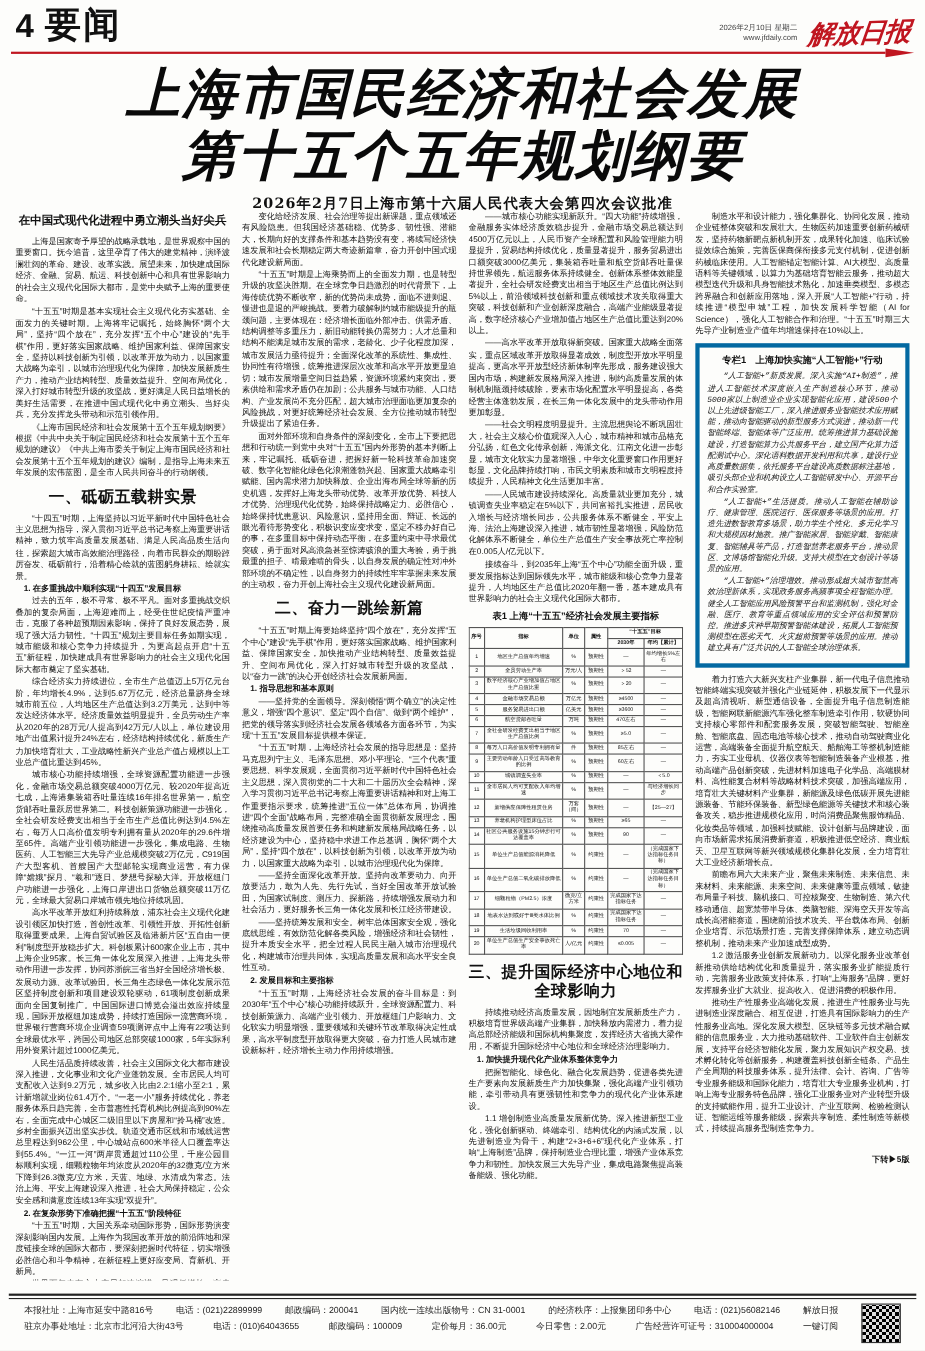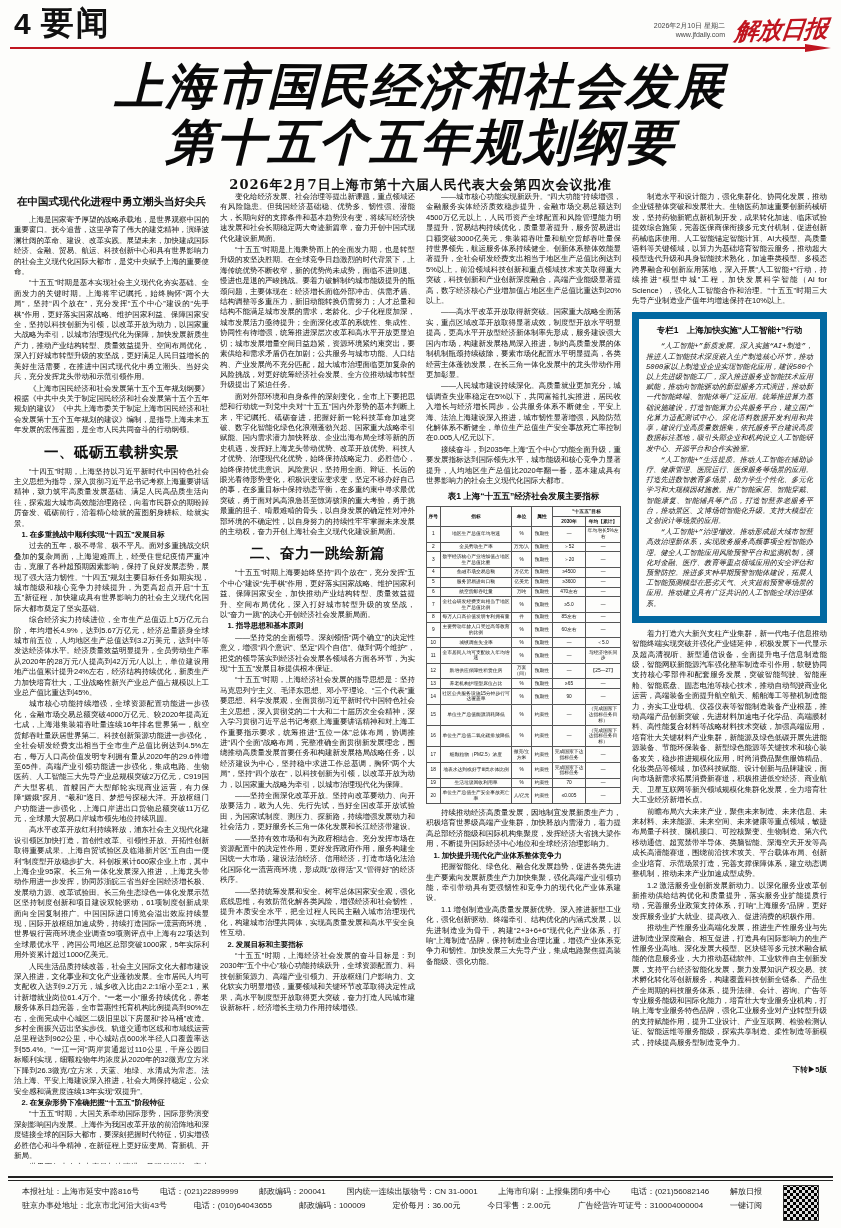--- a/index.html
+++ b/index.html
@@ -29,21 +29,21 @@
   .b-intro{font-weight:bold;text-align:center;text-indent:0;font-size:10.5px;line-height:13px;margin:3px 0 7px;}
   .b-section{font-weight:bold;text-align:center;text-indent:0;font-size:14.5px;line-height:17px;margin:8px 0 6px;letter-spacing:.5px;}
   
   .tablewrap{margin:5px 0 4px;}
   .tabletitle{font-size:8.5px;font-weight:bold;text-align:center;margin:3px 0 3px;}
   table.kpi{width:100%;border-collapse:collapse;table-layout:fixed;}
   table.kpi th,table.kpi td{border:0.5px solid #555;font-size:4.8px;line-height:5.8px;padding:1.5px 1px;text-align:center;font-weight:normal;vertical-align:middle;word-break:break-all;}
   table.kpi thead th{font-weight:bold;}
   col.c-no{width:7%;}col.c-ind{width:37%;}col.c-unit{width:10%;}col.c-attr{width:11%;}col.c-t1{width:17%;}col.c-t2{width:18%;}
   
-  .sidebox{border:7px solid #0369a1;padding:6px 7px;margin:6px 0 6px;background:#fdfdfb;}
+  .sidebox{border:4px solid #0369a1;padding:6px 7px;margin:6px 0 6px;background:#fdfdfb;}
   .boxtitle{font-size:8.5px;font-weight:bold;text-align:center;margin-bottom:4px;}
   .boxp{font-family:Liberation Mono, monospace;font-style:italic;font-size:7.2px;line-height:10.2px;text-indent:2em;margin:0 0 1px;text-align:justify;}
   .continue{font-size:7.5px;font-weight:bold;text-align:right;margin-top:17px;}
   
   .pagefoot{position:absolute;left:0;right:0;bottom:0;height:52px;}
   .footrule{border-top:2.5px solid #222;border-bottom:0.5px solid #222;height:1.5px;margin:0 8px;}
   .foot-flex{display:flex;align-items:flex-start;gap:21px;margin:4px 22px 0 22px;}
   .footlines{flex:1;}
   .fl{display:flex;justify-content:space-between;font-size:8px;line-height:14px;color:#222;}
   .fseg{white-space:nowrap;}
@@ -107,32 +107,32 @@
 
       <div class="blk b-p">变化给经济发展、社会治理等提出新课题，重点领域还有风险隐患。但我国经济基础稳、优势多、韧性强、潜能大，长期向好的支撑条件和基本趋势没有变，将续写经济快速发展和社会长期稳定两大奇迹新篇章，奋力开创中国式现代化建设新局面。</div>
           <div class="blk b-p">“十五五”时期是上海乘势而上的全面发力期，也是转型升级的攻坚决胜期。在全球竞争日趋激烈的时代背景下，上海传统优势不断收窄，新的优势尚未成势，面临不进则退、慢进也是退的严峻挑战。要着力破解制约城市能级提升的瓶颈问题，主要体现在：经济增长面临外部冲击、供需矛盾、结构调整等多重压力，新旧动能转换仍需努力；人才总量和结构不能满足城市发展的需求，老龄化、少子化程度加深，城市发展活力亟待提升；全面深化改革的系统性、集成性、协同性有待增强，统筹推进深层次改革和高水平开放更显迫切；城市发展增量空间日益趋紧，资源环境紧约束突出，要素供给和需求矛盾仍在加剧；公共服务与城市功能、人口结构、产业发展尚不充分匹配，超大城市治理面临更加复杂的风险挑战，对更好统筹经济社会发展、全方位推动城市转型升级提出了紧迫任务。</div>
           <div class="blk b-p">面对外部环境和自身条件的深刻变化，全市上下要把思想和行动统一到党中央对“十五五”国内外形势的基本判断上来，牢记嘱托、砥砺奋进，把握好新一轮科技革命加速突破、数字化智能化绿色化浪潮蓬勃兴起、国家重大战略牵引赋能、国内需求潜力加快释放、企业出海布局全球等新的历史机遇，发挥好上海龙头带动优势、改革开放优势、科技人才优势、治理现代化优势，始终保持战略定力、必胜信心，始终保持忧患意识、风险意识，坚持用全面、辩证、长远的眼光看待形势变化，积极识变应变求变，坚定不移办好自己的事，在多重目标中保持动态平衡，在多重约束中寻求最优突破，勇于面对风高浪急甚至惊涛骇浪的重大考验，勇于挑最重的担子、啃最难啃的骨头，以自身发展的确定性对冲外部环境的不确定性，以自身努力的持续性牢牢掌握未来发展的主动权，奋力开创上海社会主义现代化建设新局面。</div>
           <div class="blk b-section">二、奋力一跳绘新篇</div>
           <div class="blk b-p">“十五五”时期上海要始终坚持“四个放在”，充分发挥“五个中心”建设“先手棋”作用，更好落实国家战略、维护国家利益、保障国家安全，加快推动产业结构转型、质量效益提升、空间布局优化，深入打好城市转型升级的攻坚战，以“奋力一跳”的决心开创经济社会发展新局面。</div>
           <div class="blk b-bold">1. 指导思想和基本原则</div>
           <div class="blk b-dash">——坚持党的全面领导。深刻领悟“两个确立”的决定性意义，增强“四个意识”、坚定“四个自信”、做到“两个维护”，把党的领导落实到经济社会发展各领域各方面各环节，为实现“十五五”发展目标提供根本保证。</div>
           <div class="blk b-p">“十五五”时期，上海经济社会发展的指导思想是：坚持马克思列宁主义、毛泽东思想、邓小平理论、“三个代表”重要思想、科学发展观，全面贯彻习近平新时代中国特色社会主义思想，深入贯彻党的二十大和二十届历次全会精神，深入学习贯彻习近平总书记考察上海重要讲话精神和对上海工作重要指示要求，统筹推进“五位一体”总体布局，协调推进“四个全面”战略布局，完整准确全面贯彻新发展理念，围绕推动高质量发展首要任务和构建新发展格局战略任务，以经济建设为中心，坚持稳中求进工作总基调，胸怀“两个大局”，坚持“四个放在”，以科技创新为引领，以改革开放为动力，以国家重大战略为牵引，以城市治理现代化为保障。</div>
           <div class="blk b-dash">——坚持全面深化改革开放。坚持向改革要动力、向开放要活力，敢为人先、先行先试，当好全国改革开放试验田，为国家试制度、测压力、探新路，持续增强发展动力和社会活力，更好服务长三角一体化发展和长江经济带建设。</div>
-          <div class="blk b-dash">——坚持有效市场和有为政府相结合。充分发挥市场在资源配置中的决定性作用，更好发挥政府作用，服务构建全国统一大市场，建设法治经济、信用经济，打造市场化法治化国际化一流营商环境，形成既“放得活”又“管得好”的经济秩序。</div>
           <div class="blk b-dash">——坚持统筹发展和安全。树牢总体国家安全观，强化底线思维，有效防范化解各类风险，增强经济和社会韧性，提升本质安全水平，把全过程人民民主融入城市治理现代化，构建城市治理共同体，实现高质量发展和高水平安全良性互动。</div>
           <div class="blk b-bold">2. 发展目标和主要指标</div>
           <div class="blk b-p">“十五五”时期，上海经济社会发展的奋斗目标是：到2030年“五个中心”核心功能持续跃升，全球资源配置力、科技创新策源力、高端产业引领力、开放枢纽门户影响力、文化软实力明显增强，重要领域和关键环节改革取得决定性成果，高水平制度型开放取得更大突破，奋力打造人民城市建设新标杆，经济增长主动力作用持续增强。</div>
         </div>
     </div>
 
     <div class="col">
       <div>
 
       <div class="blk b-dash">——城市核心功能实现新跃升。“四大功能”持续增强，金融服务实体经济质效稳步提升，金融市场交易总额达到4500万亿元以上，人民币资产全球配置和风险管理能力明显提升，贸易结构持续优化，质量显著提升，服务贸易进出口额突破3000亿美元，集装箱吞吐量和航空货邮吞吐量保持世界领先，航运服务体系持续健全。创新体系整体效能显著提升，全社会研发经费支出相当于地区生产总值比例达到5%以上，前沿领域科技创新和重点领域技术攻关取得重大突破，科技创新和产业创新深度融合，高端产业能级显著提高，数字经济核心产业增加值占地区生产总值比重达到20%以上。</div>
           <div class="blk b-dash">——高水平改革开放取得新突破。国家重大战略全面落实，重点区域改革开放取得显著成效，制度型开放水平明显提高，更高水平开放型经济新体制率先形成，服务建设强大国内市场，构建新发展格局深入推进，制约高质量发展的体制机制瓶颈持续破除，要素市场化配置水平明显提高，各类经营主体蓬勃发展，在长三角一体化发展中的龙头带动作用更加彰显。</div>
+          <div class="blk b-dash">——社会文明程度明显提升。主流思想舆论不断巩固壮大，社会主义核心价值观深入人心，城市精神和城市品格充分弘扬，红色文化传承创新，海派文化、江南文化进一步彰显，城市文化软实力显著增强，中华文化重要窗口作用更好彰显，文化品牌持续打响，市民文明素质和城市文明程度持续提升，人民精神文化生活更加丰富。</div>
           <div class="blk b-dash">——人民城市建设持续深化。高质量就业更加充分，城镇调查失业率稳定在5%以下，共同富裕扎实推进，居民收入增长与经济增长同步，公共服务体系不断健全，平安上海、法治上海建设深入推进，城市韧性显著增强，风险防范化解体系不断健全，单位生产总值生产安全事故死亡率控制在0.005人/亿元以下。</div>
           <div class="blk b-p">接续奋斗，到2035年上海“五个中心”功能全面升级，重要发展指标达到国际领先水平，城市能级和核心竞争力显著提升，人均地区生产总值比2020年翻一番，基本建成具有世界影响力的社会主义现代化国际大都市。</div>
         </div>
       <div class="tablewrap">
         <div class="tabletitle">表1 上海“十五五”经济社会发展主要指标</div>
         <table class="kpi">
           <colgroup>
               <col class="c-no">
               <col class="c-ind">
               <col class="c-unit">
@@ -313,20 +313,21 @@
                 <td>人/亿元</td>
                 <td>约束性</td>
                 <td>≤0.005</td>
                 <td>—</td>
               </tr>
             </tbody>
         </table>
       </div>
       <div>
 
+      <div class="blk b-section">三、提升国际经济中心地位和全球影响力</div>
           <div class="blk b-p">持续推动经济高质量发展，因地制宜发展新质生产力，积极培育世界级高端产业集群，加快释放内需潜力，着力提高总部经济能级和国际机构集聚度，发挥经济大省挑大梁作用，不断提升国际经济中心地位和全球经济治理影响力。</div>
           <div class="blk b-bold">1. 加快提升现代化产业体系整体竞争力</div>
           <div class="blk b-p">把握智能化、绿色化、融合化发展趋势，促进各类先进生产要素向发展新质生产力加快集聚，强化高端产业引领功能，牵引带动具有更强韧性和竞争力的现代化产业体系建设。</div>
           <div class="blk b-p">1.1 增创制造业高质量发展新优势。深入推进新型工业化，强化创新驱动、终端牵引、结构优化的内涵式发展，以先进制造业为骨干，构建“2+3+6+6”现代化产业体系，打响“上海制造”品牌，保持制造业合理比重，增强产业体系竞争力和韧性。加快发展三大先导产业，集成电路聚焦提高装备能级、强化功能。</div>
         </div>
     </div>
 
     <div class="col">
       <div>
 
@@ -356,21 +357,21 @@
   <footer class="pagefoot">
     <div class="footrule"></div>
     <div class="foot-flex">
       <div class="footlines">
         <div class="fl">
 
         <span class="fseg">本报社址：上海市延安中路816号</span>
             <span class="fseg">电话：(021)22899999</span>
             <span class="fseg">邮政编码：200041</span>
             <span class="fseg">国内统一连续出版物号：CN 31-0001</span>
-            <span class="fseg">上海市印刷：上报集团印务中心</span>
+            <span class="fseg">的经济秩序：上报集团印务中心</span>
             <span class="fseg">电话：(021)56082146</span>
             <span class="fseg">解放日报</span>
           </div>
         <div class="fl">
 
         <span class="fseg">驻京办事处地址：北京市北河沿大街43号</span>
             <span class="fseg">电话：(010)64043655</span>
             <span class="fseg">邮政编码：100009</span>
             <span class="fseg">定价每月：36.00元</span>
             <span class="fseg">今日零售：2.00元</span>

